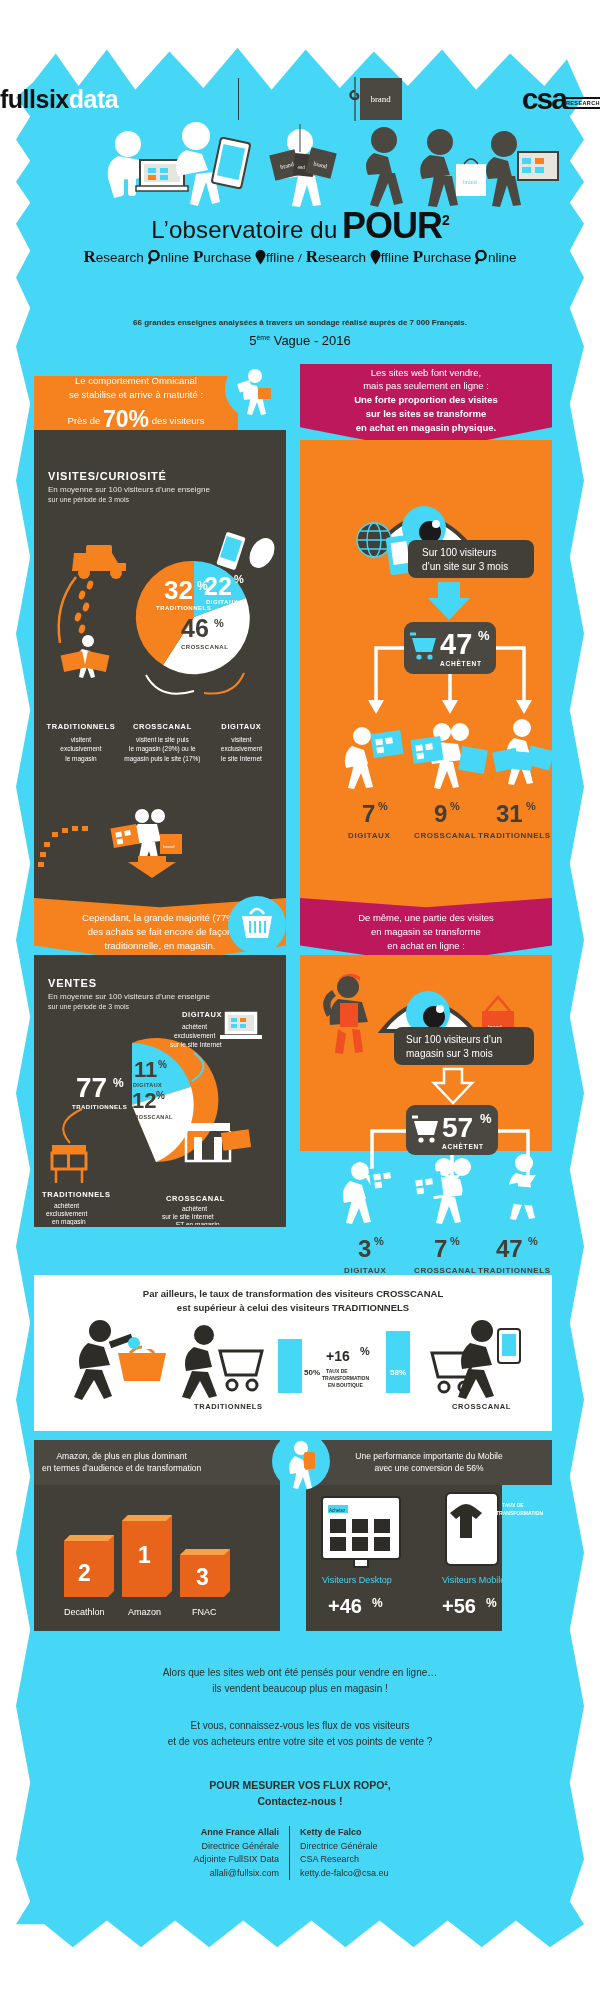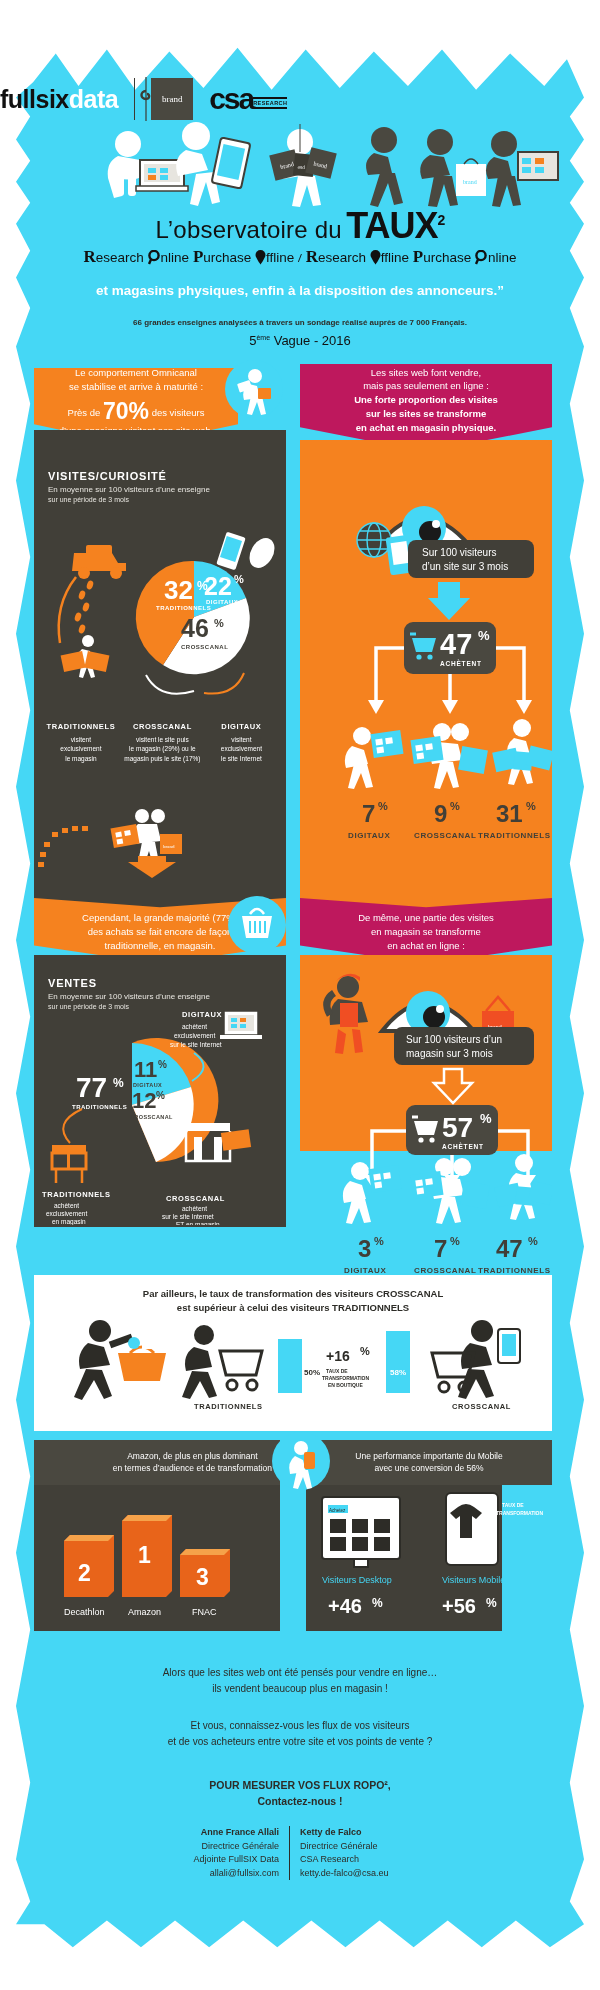--- a/index.html
+++ b/index.html
@@ -32,21 +32,21 @@
       0 71%, 2.5% 67%, 0 63%, 2.5% 59%, 0 55%, 2.5% 51%, 0 47%,
       2.5% 43%, 0 39%, 2.5% 35%, 0 31%, 2.5% 27%, 0 23%, 2.5% 19%,
       0 16%, 2.5% 14%, 0 12.4%, 2.5% 11%, 0 9.6%, 2.5% 8.5%, 0 7.4%,
       2.5% 6.3%, 0 5.2%, 2.5% 4.0%, 0 3.0%
     );
   }
 
   
   .logos {
     position: absolute; left: 0; top: 78px; width: 600px;
-    display: flex; justify-content: flex-start; align-items: center; gap: 16px;
+    display: flex; justify-content: space-between; align-items: center; gap: 16px;
   }
   .logo-fullsix { font-size: 25px; font-weight: bold; letter-spacing: -0.5px; }
   .logo-fullsix .b { color: #111; }
   .logo-fullsix .w { color: #ffffff; }
   .logo-divider { width: 1px; height: 42px; background: #3c3a32; }
   .logo-brand {
     width: 42px; height: 42px; background: #4a4840; color: #fff;
     display: flex; align-items: center; justify-content: center;
     font-family: "Liberation Serif", serif; font-size: 9px;
   }
@@ -212,21 +212,21 @@
         <rect x="535" y="40" width="9" height="6" fill="#f5821f"></rect>
         <rect x="522" y="49" width="9" height="6" fill="#45d7f5"></rect>
         <rect x="535" y="49" width="9" height="6" fill="#45d7f5"></rect>
       </g>
     </svg>
   </div>
 
   <div class="title-row">
     <span class="t1">L’observatoire du</span>
     <span class="ropo">
-      <span>TAUX</span><span class="sup">2</span>
+      <span>POUR</span><span class="sup">2</span>
     </span>
   </div>
 
   <div class="subtitle-row">
     <span><span class="cap">R</span>esearch</span>
     <span class="pin">
       <svg width="13" height="15" viewBox="0 0 13 15" style="display:inline-block;vertical-align:-3px">
         <circle cx="6" cy="5.5" r="4.6" fill="none" stroke="#111" stroke-width="2.4"></circle>
         <path d="M3.2 9 L1 14" stroke="#111" stroke-width="2.4"></path>
       </svg></span><span>nline</span>
@@ -243,29 +243,28 @@
       </svg></span><span>ffline</span>
     <span><span class="cap">P</span>urchase</span>
     <span class="pin">
       <svg width="13" height="15" viewBox="0 0 13 15" style="display:inline-block;vertical-align:-3px">
         <circle cx="6" cy="5.5" r="4.6" fill="none" stroke="#111" stroke-width="2.4"></circle>
         <path d="M3.2 9 L1 14" stroke="#111" stroke-width="2.4"></path>
       </svg></span><span>nline</span>
   </div>
 
   <div class="quote">
-    <div>et magasins physiques, enfin à la disposition des annonceurs.”</div>
   </div>
   <div class="survey">66 grandes enseignes analysées à travers un sondage réalisé  auprès de 7 000 Français.</div>
   <div class="wave">
     <span>5</span><sup>ème</sup>
     <span>Vague - 2016</span>
   </div>
 
-  <div class="banner banner-orange chev-down" style="left:34px;top:368px;width:204px;height:78px;">
+  <div class="banner banner-orange chev-down" style="left:34px;top:376px;width:204px;height:78px;">
     <div style="padding:0 10px 12px;">
       <div style="font-size:9.5px;line-height:1.4;">Le comportement Omnicanal</div>
       <div style="font-size:9.5px;line-height:1.4;margin-bottom:5px;">se stabilise et arrive à maturité :</div>
       <div style="font-size:9.5px;">
         <span>Près de</span>
         <span style="font-size:23px;font-weight:bold;vertical-align:-3px;">70%</span>
         <span>des visiteurs</span>
       </div>
       <div style="font-size:9.5px;">d’une enseigne visitent son site web.</div>
     </div>
@@ -759,21 +758,21 @@
       <g fill="none" stroke="#2d2c27" stroke-width="3">
         <path d="M398 40 L440 40 L434 64 L404 64 Z"></path>
         <circle cx="410" cy="74" r="5"></circle>
           <circle cx="430" cy="74" r="5"></circle>
       </g>
       <text x="160" y="96" fill="#2d2c27" font-size="7.5" font-weight="bold" letter-spacing="0.6" font-family="Liberation Sans, sans-serif">TRADITIONNELS</text>
       <text x="418" y="96" fill="#2d2c27" font-size="7.5" font-weight="bold" letter-spacing="0.6" font-family="Liberation Sans, sans-serif">CROSSCANAL</text>
     </svg>
   </div>
 
-  <div style="position:absolute;left:34px;top:1440px;width:246px;height:45px;background:#4a4840;color:#fff;display:flex;align-items:center;justify-content:flex-end;text-align:center;font-size:8.5px;line-height:1.4;padding:16px 8px;">
+  <div style="position:absolute;left:34px;top:1440px;width:246px;height:45px;background:#4a4840;color:#fff;display:flex;align-items:center;justify-content:flex-start;text-align:center;font-size:8.5px;line-height:1.4;padding:16px 8px;">
     <div>
       <div>Amazon, de plus en plus dominant</div>
       <div>en termes d’audience et de transformation</div>
     </div>
   </div>
   <div style="position:absolute;left:306px;top:1440px;width:246px;height:45px;background:#4a4840;color:#fff;display:flex;align-items:center;justify-content:center;text-align:center;font-size:8.5px;line-height:1.4;padding:0 8px;">
     <div>
       <div>Une performance importante du Mobile</div>
       <div>avec une conversion de 56%</div>
     </div>

